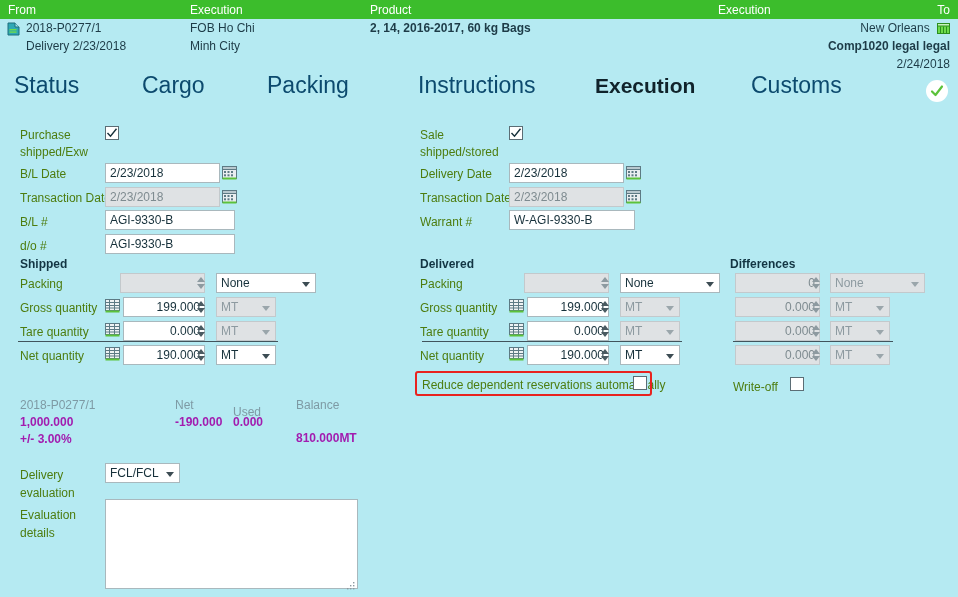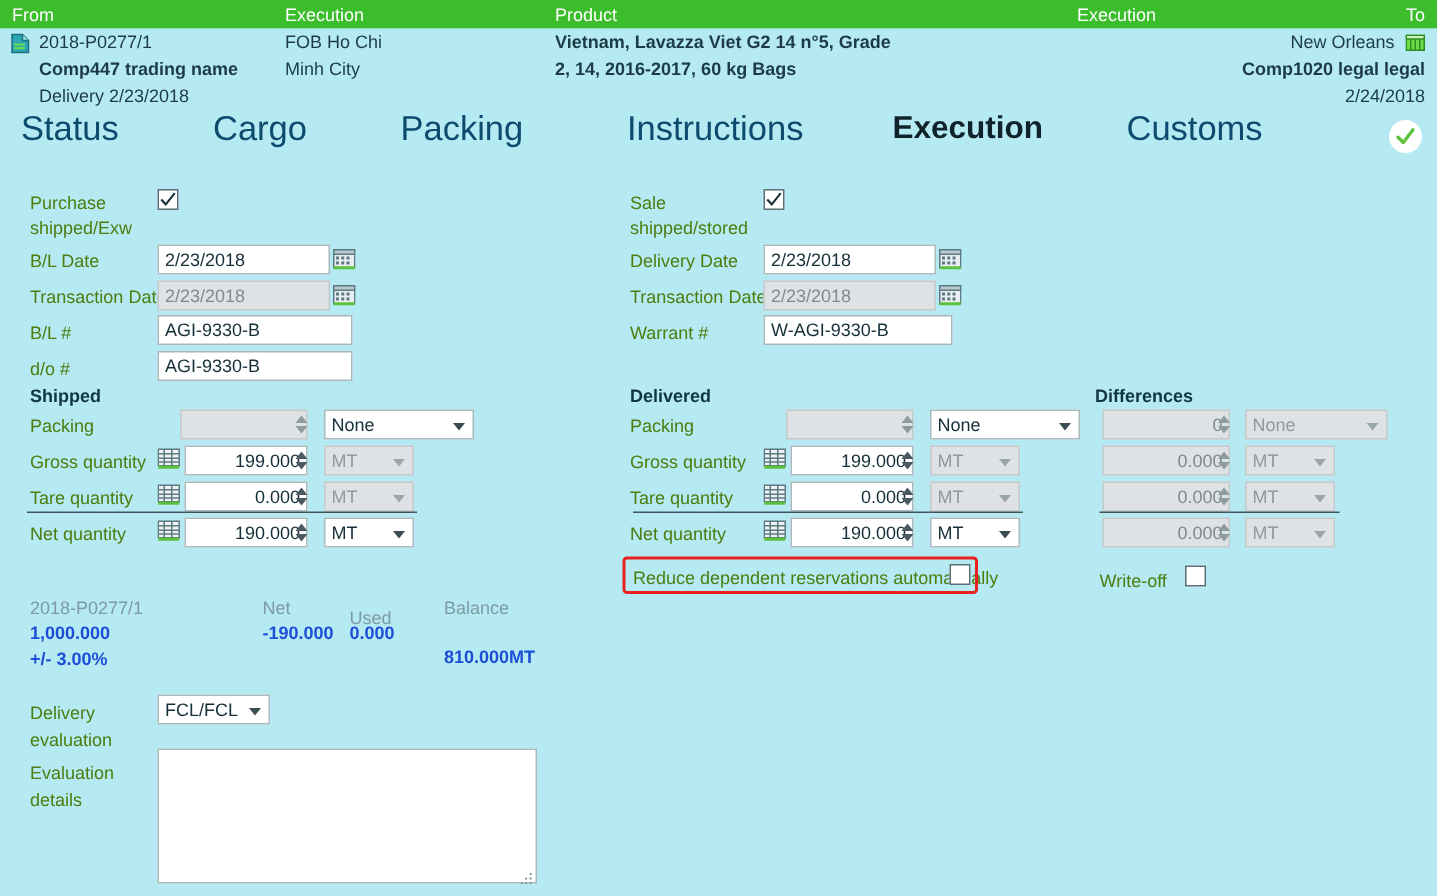--- a/index.html
+++ b/index.html
@@ -196,21 +196,21 @@
     background: #41545c;
   }
 
   
   .sum {
     position: absolute;
     font-size: 12px;
     white-space: nowrap;
   }
   .sum.head { color: #7e9aa4; }
-  .sum.val  { color: #1d4ed8; font-weight: bold; }
+  .sum.val  { color: #a21caf; font-weight: bold; }
 
   
   .ta {
     position: absolute;
     box-sizing: border-box;
     background: #ffffff;
     border: 1px solid #a9b8bd;
     resize: none;
   }
   .ta .grip {
@@ -245,31 +245,29 @@
     <svg width="13" height="14" viewBox="0 0 13 14">
       <path d="M1 1h7l4 4v8H1z" fill="#2fa8b5" stroke="#1d6f7c" stroke-width="1"></path>
       <path d="M8 1v4h4" fill="#9ee3ea" stroke="#1d6f7c" stroke-width="1"></path>
       <rect x="2.5" y="7" width="7" height="1.4" fill="#6ddc4b"></rect>
       <rect x="2.5" y="9.4" width="7" height="1.4" fill="#6ddc4b"></rect>
     </svg>
   </span>
 
   <div class="hdr-col col-from">
     <div class="ln">2018-P0277/1</div>
-    <div class="ln b">Comp447 trading name</div>
     <div class="ln">Delivery 2/23/2018</div>
   </div>
 
   <div class="hdr-col col-exec1">
     <div class="ln">FOB Ho Chi</div>
     <div class="ln">Minh City</div>
   </div>
 
   <div class="hdr-col col-prod">
-    <div class="ln b">Vietnam, Lavazza Viet G2 14 n°5, Grade</div>
     <div class="ln b">2, 14, 2016-2017, 60 kg Bags</div>
   </div>
 
   <div class="hdr-col col-to">
     <div class="ln">
       <span>New Orleans</span>
       <span class="wh-icon">
         <svg width="13" height="11" viewBox="0 0 13 11">
           <rect x="0.5" y="0.5" width="12" height="10" fill="#6ddc4b" stroke="#2c8f1e"></rect>
           <rect x="0.5" y="0.5" width="12" height="2.5" fill="#c8f3bd" stroke="#2c8f1e"></rect>

